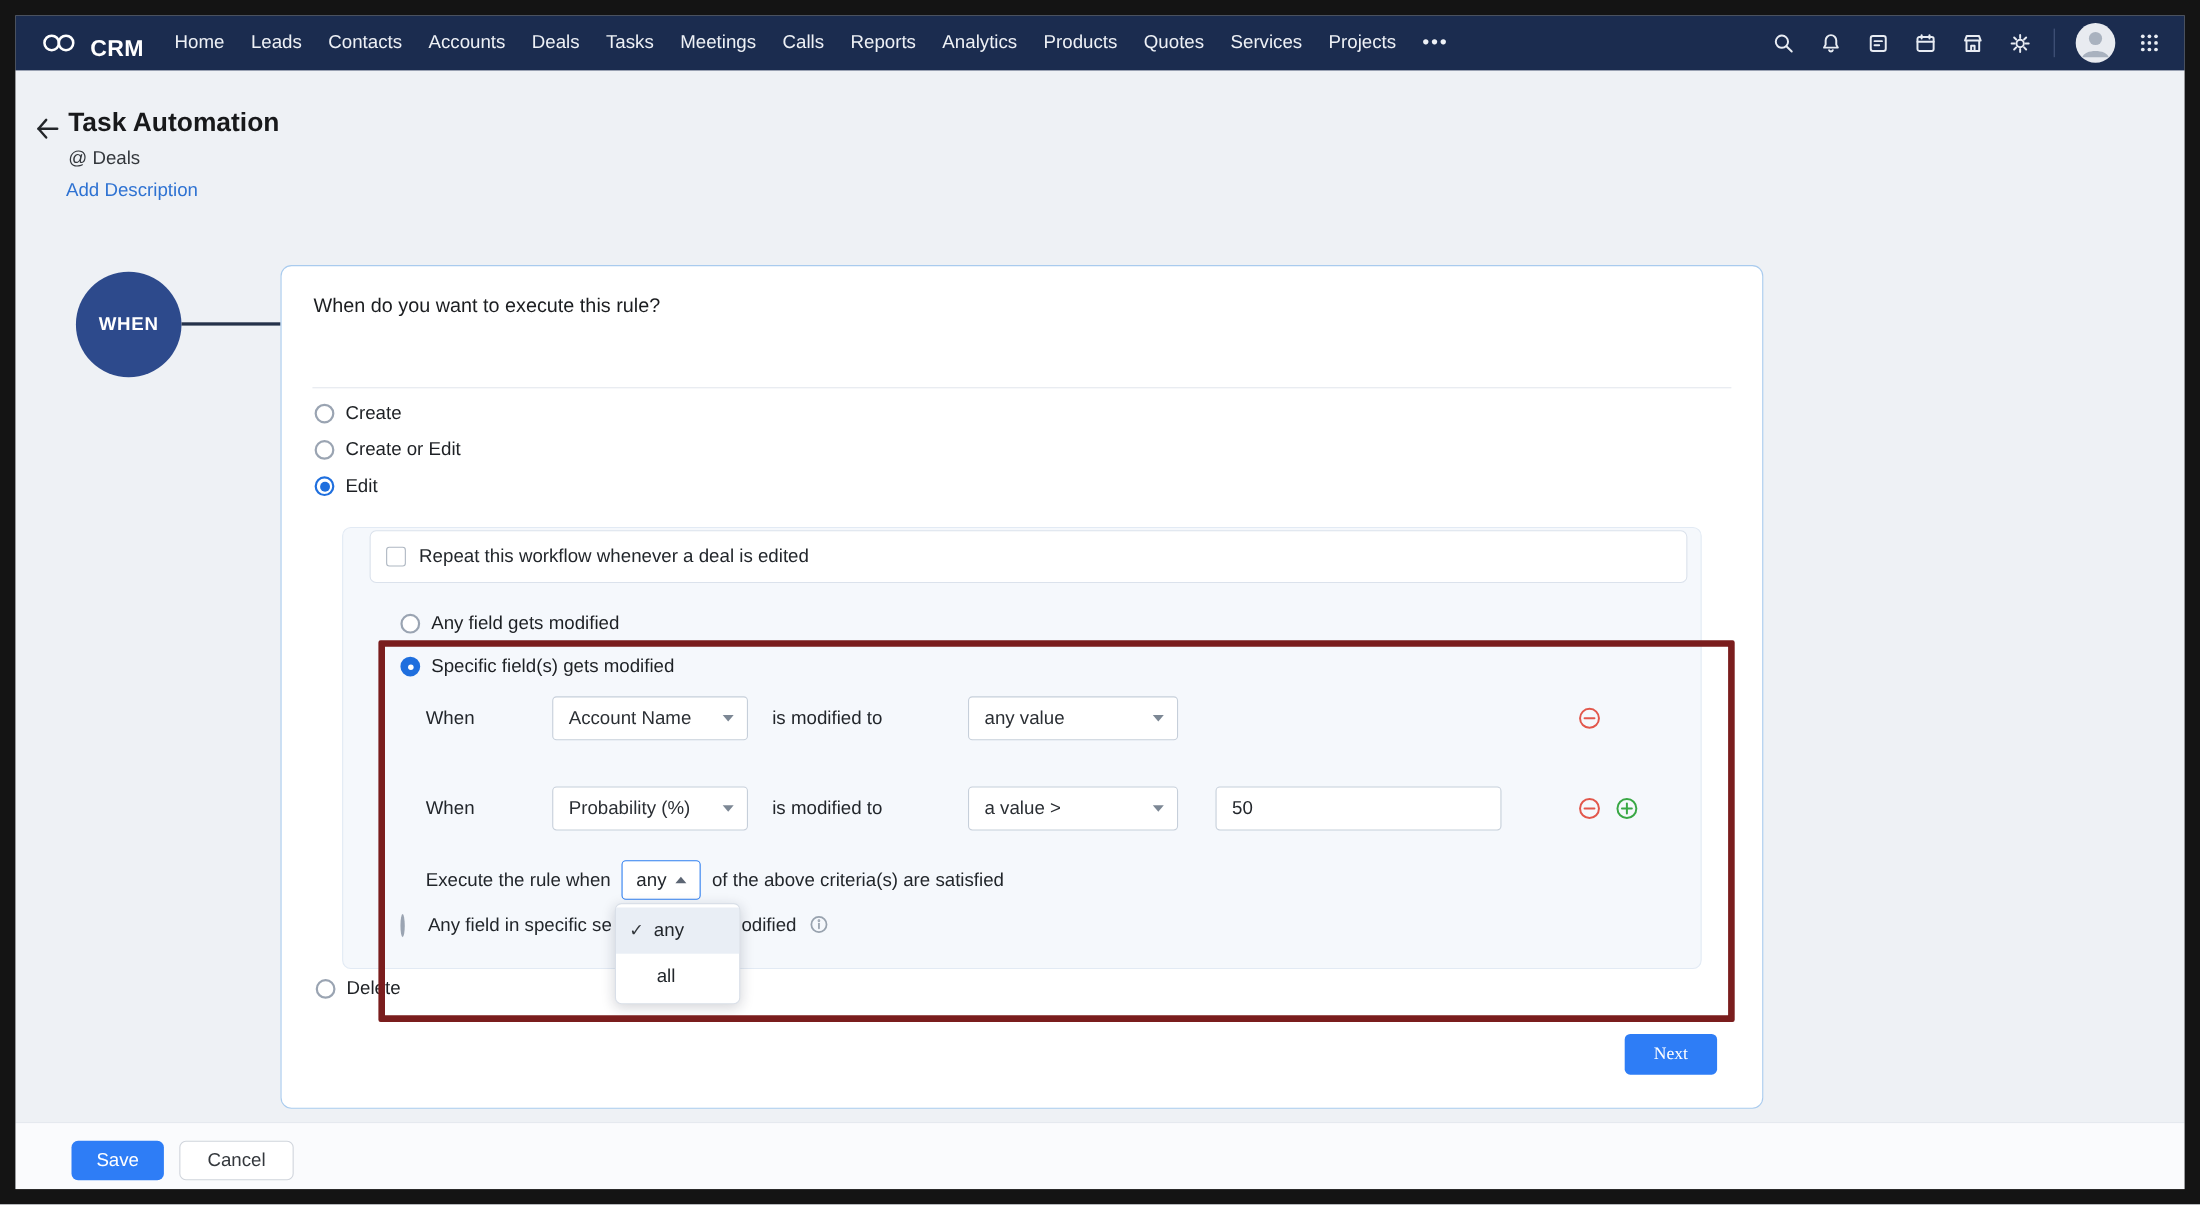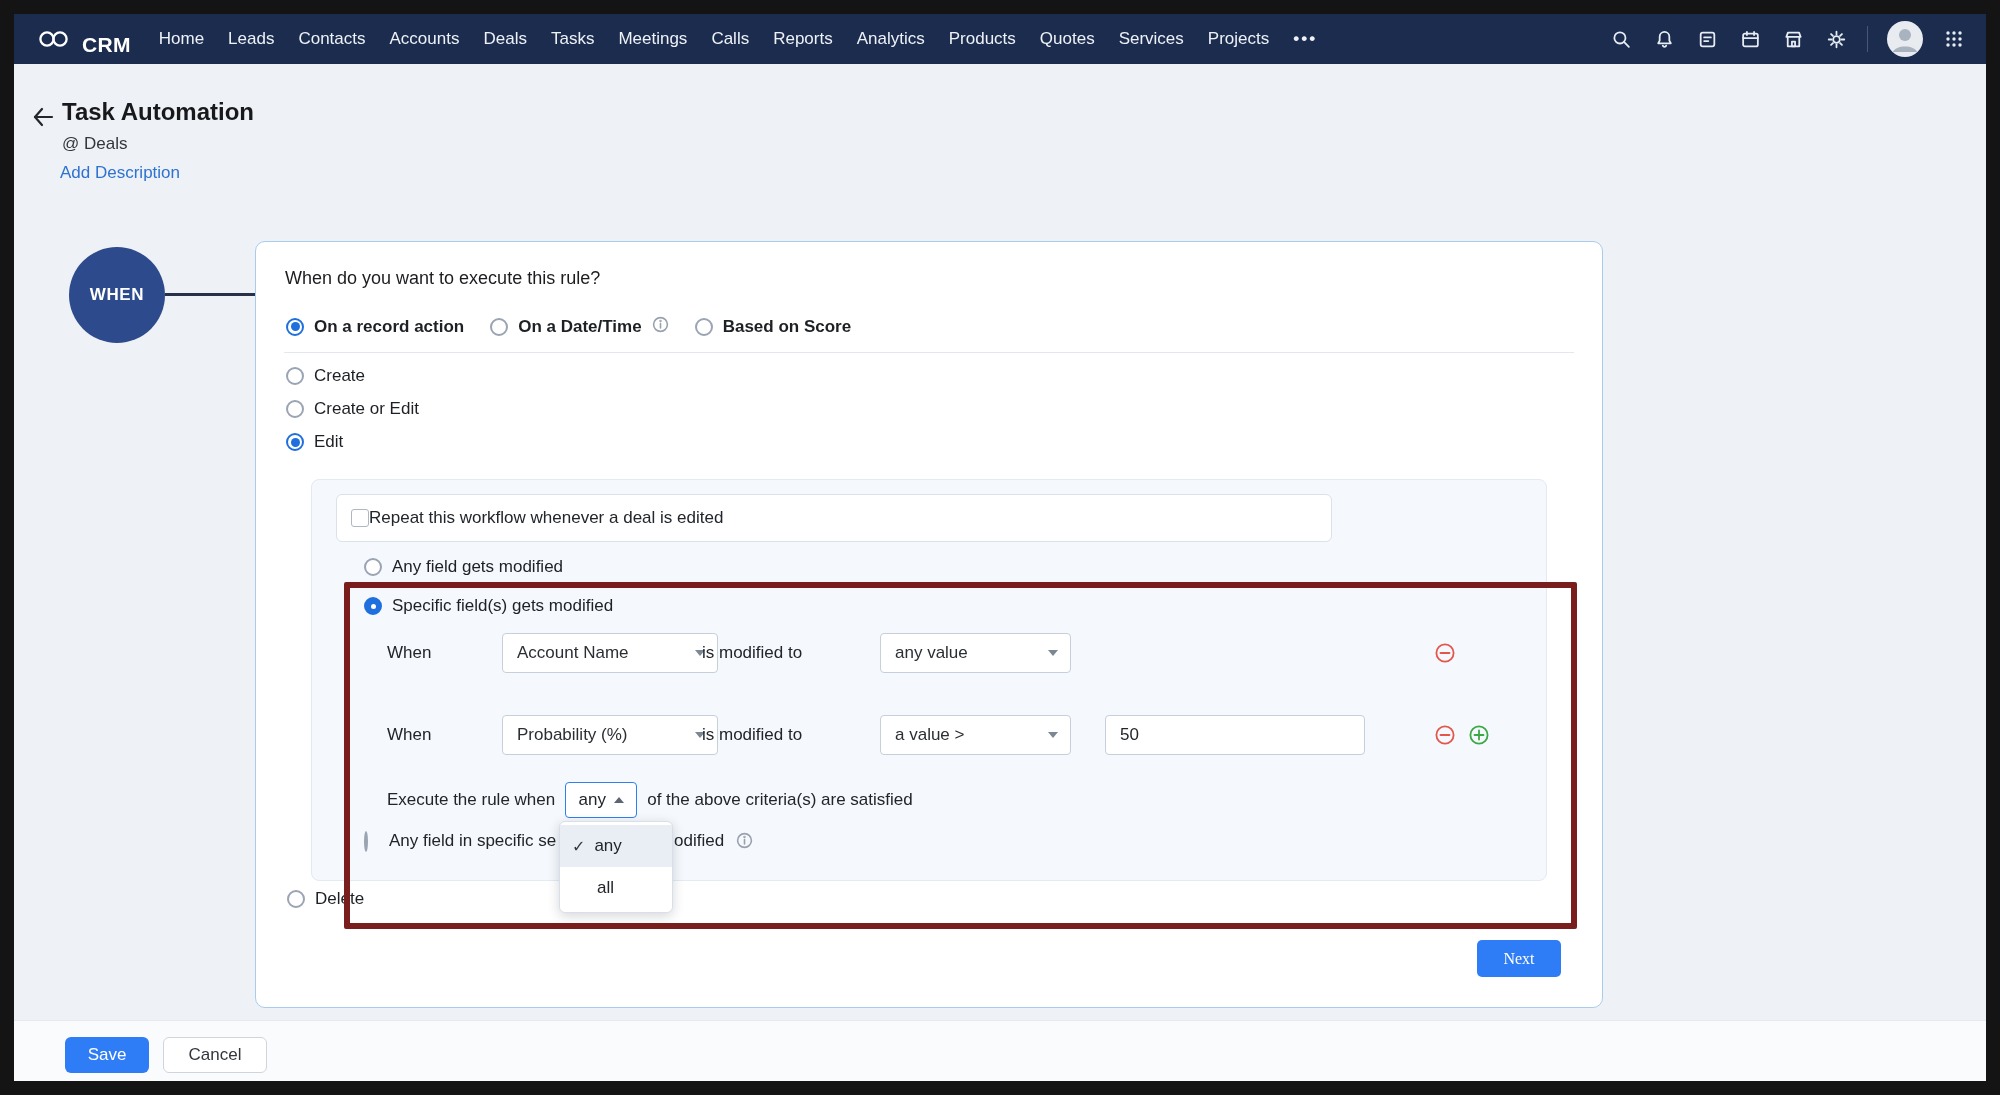--- a/index.html
+++ b/index.html
@@ -56,32 +56,32 @@
   
   .radio{width:18px;height:18px;border-radius:50%;border:2px solid #9aa4b2;background:#fff;box-sizing:border-box;position:relative;flex:0 0 auto}
   .radio.selected{border-color:#1f6fde}
   .radio.selected::after{content:'';position:absolute;inset:2.5px;border-radius:50%;background:#1f6fde}
   .radio.filled{background:#1f6fde;border-color:#1f6fde}
   .radio.filled::after{content:'';position:absolute;inset:4.5px;border-radius:50%;background:#fff}
   .checkbox{width:18px;height:18px;border:1.7px solid #aeb7c2;border-radius:3px;background:#fff;box-sizing:border-box;flex:0 0 auto}
 
   
   .panel{left:55px;top:237px;width:1234px;height:400px;background:#f5f8fc;border:1px solid #e2eaf4;border-radius:8px}
-  .repeat-box{left:24px;top:14px;width:996px;height:48px;background:#fff;border:1px solid #dbe2ec;border-radius:6px;
-              display:flex;align-items:center;gap:0;padding-left:14px;box-sizing:border-box}
+  .repeat-box{left:24px;top:2px;width:1198px;height:48px;background:#fff;border:1px solid #dbe2ec;border-radius:6px;
+              display:flex;align-items:center;gap:12px;padding-left:14px;box-sizing:border-box}
   .repeat-label{font-size:17px;color:#22262b;font-weight:500}
   .panel-opt{left:52px;display:flex;align-items:center;gap:10px}
   .panel-opt .opt-label{font-weight:500}
 
   .when-row{left:0;width:100%;height:40px}
   .when-label{left:75px;top:0;line-height:40px;font-size:17px;color:#22262b}
   .conn-text{left:390px;top:0;line-height:40px;font-size:17px;color:#22262b}
   .dd{height:40px;background:#fff;border:1px solid #c6cfda;border-radius:4px;box-sizing:border-box;
       display:flex;align-items:center;justify-content:space-between;padding:0 12px 0 14px;font-size:17px;color:#2b2f34}
-  .dd-field{left:190px;width:216px;top:0}
+  .dd-field{left:190px;width:178px;top:0}
   .dd-criteria{left:568px;width:191px;top:0}
   .tri-down{width:0;height:0;border-left:5px solid transparent;border-right:5px solid transparent;border-top:6px solid #7c8794;margin-left:8px}
   .tri-up{width:0;height:0;border-left:5px solid transparent;border-right:5px solid transparent;border-bottom:6px solid #5c6573;margin-left:8px}
   .value-input{left:793px;top:0;width:260px;height:40px;border:1px solid #c6cfda;border-radius:4px;box-sizing:border-box;
                font-size:17px;color:#22262b;padding:0 14px;font-family:inherit;background:#fff}
   .row-icon{top:9px;width:22px;height:22px}
   .row-icon svg{fill:none;stroke-width:1.8;stroke-linecap:round}
 
   .execute-row{left:75px;top:302px;height:36px;display:flex;align-items:center;gap:10px;font-size:17px;color:#22262b}
   .mini-dd{height:36px;min-width:72px;background:#fff;border:1.5px solid #2f7ff0;border-radius:4px;box-sizing:border-box;
@@ -230,41 +230,20 @@
 <div class="abs module-label" data-interactable="false">@ Deals</div>
 <a class="abs add-desc" data-interactable="true">Add Description</a>
 
 <div class="abs when-circle" data-interactable="false">WHEN</div>
 <div class="abs connector" data-interactable="false"></div>
 
 <section class="abs card" data-interactable="false">
 
   <div class="abs question" data-interactable="false">When do you want to execute this rule?</div>
 
-  <div class="abs trigger-row" data-interactable="false">
-    <div class="opt" data-interactable="true">
-      <span class="radio selected" data-interactable="true"></span>
-      <span class="opt-label" data-interactable="false">On a record action</span>
-    </div>
-    <div class="opt" data-interactable="true">
-      <span class="radio" data-interactable="true"></span>
-      <span class="opt-label" data-interactable="false">On a Date/Time</span>
-      <span class="info-icon" data-interactable="false">
-        <svg width="17" height="17" viewBox="0 0 16 16">
-            <circle cx="8" cy="8" r="6.5"></circle>
-            <line x1="8" y1="7.2" x2="8" y2="11.2"></line>
-            <circle cx="8" cy="4.7" r="0.4" fill="#98a2ae"></circle>
-          </svg>
-      </span>
-    </div>
-    <div class="opt" data-interactable="true">
-      <span class="radio" data-interactable="true"></span>
-      <span class="opt-label" data-interactable="false">Based on Score</span>
-    </div>
-  </div>
 
   <div class="abs divider" data-interactable="false"></div>
 
   <div class="abs action-row" style="top:124px" data-interactable="true">
     <span class="radio" data-interactable="true"></span>
     <span class="opt-label normal" data-interactable="false">Create</span>
   </div>
   <div class="abs action-row" style="top:157px" data-interactable="true">
     <span class="radio" data-interactable="true"></span>
     <span class="opt-label normal" data-interactable="false">Create or Edit</span>

